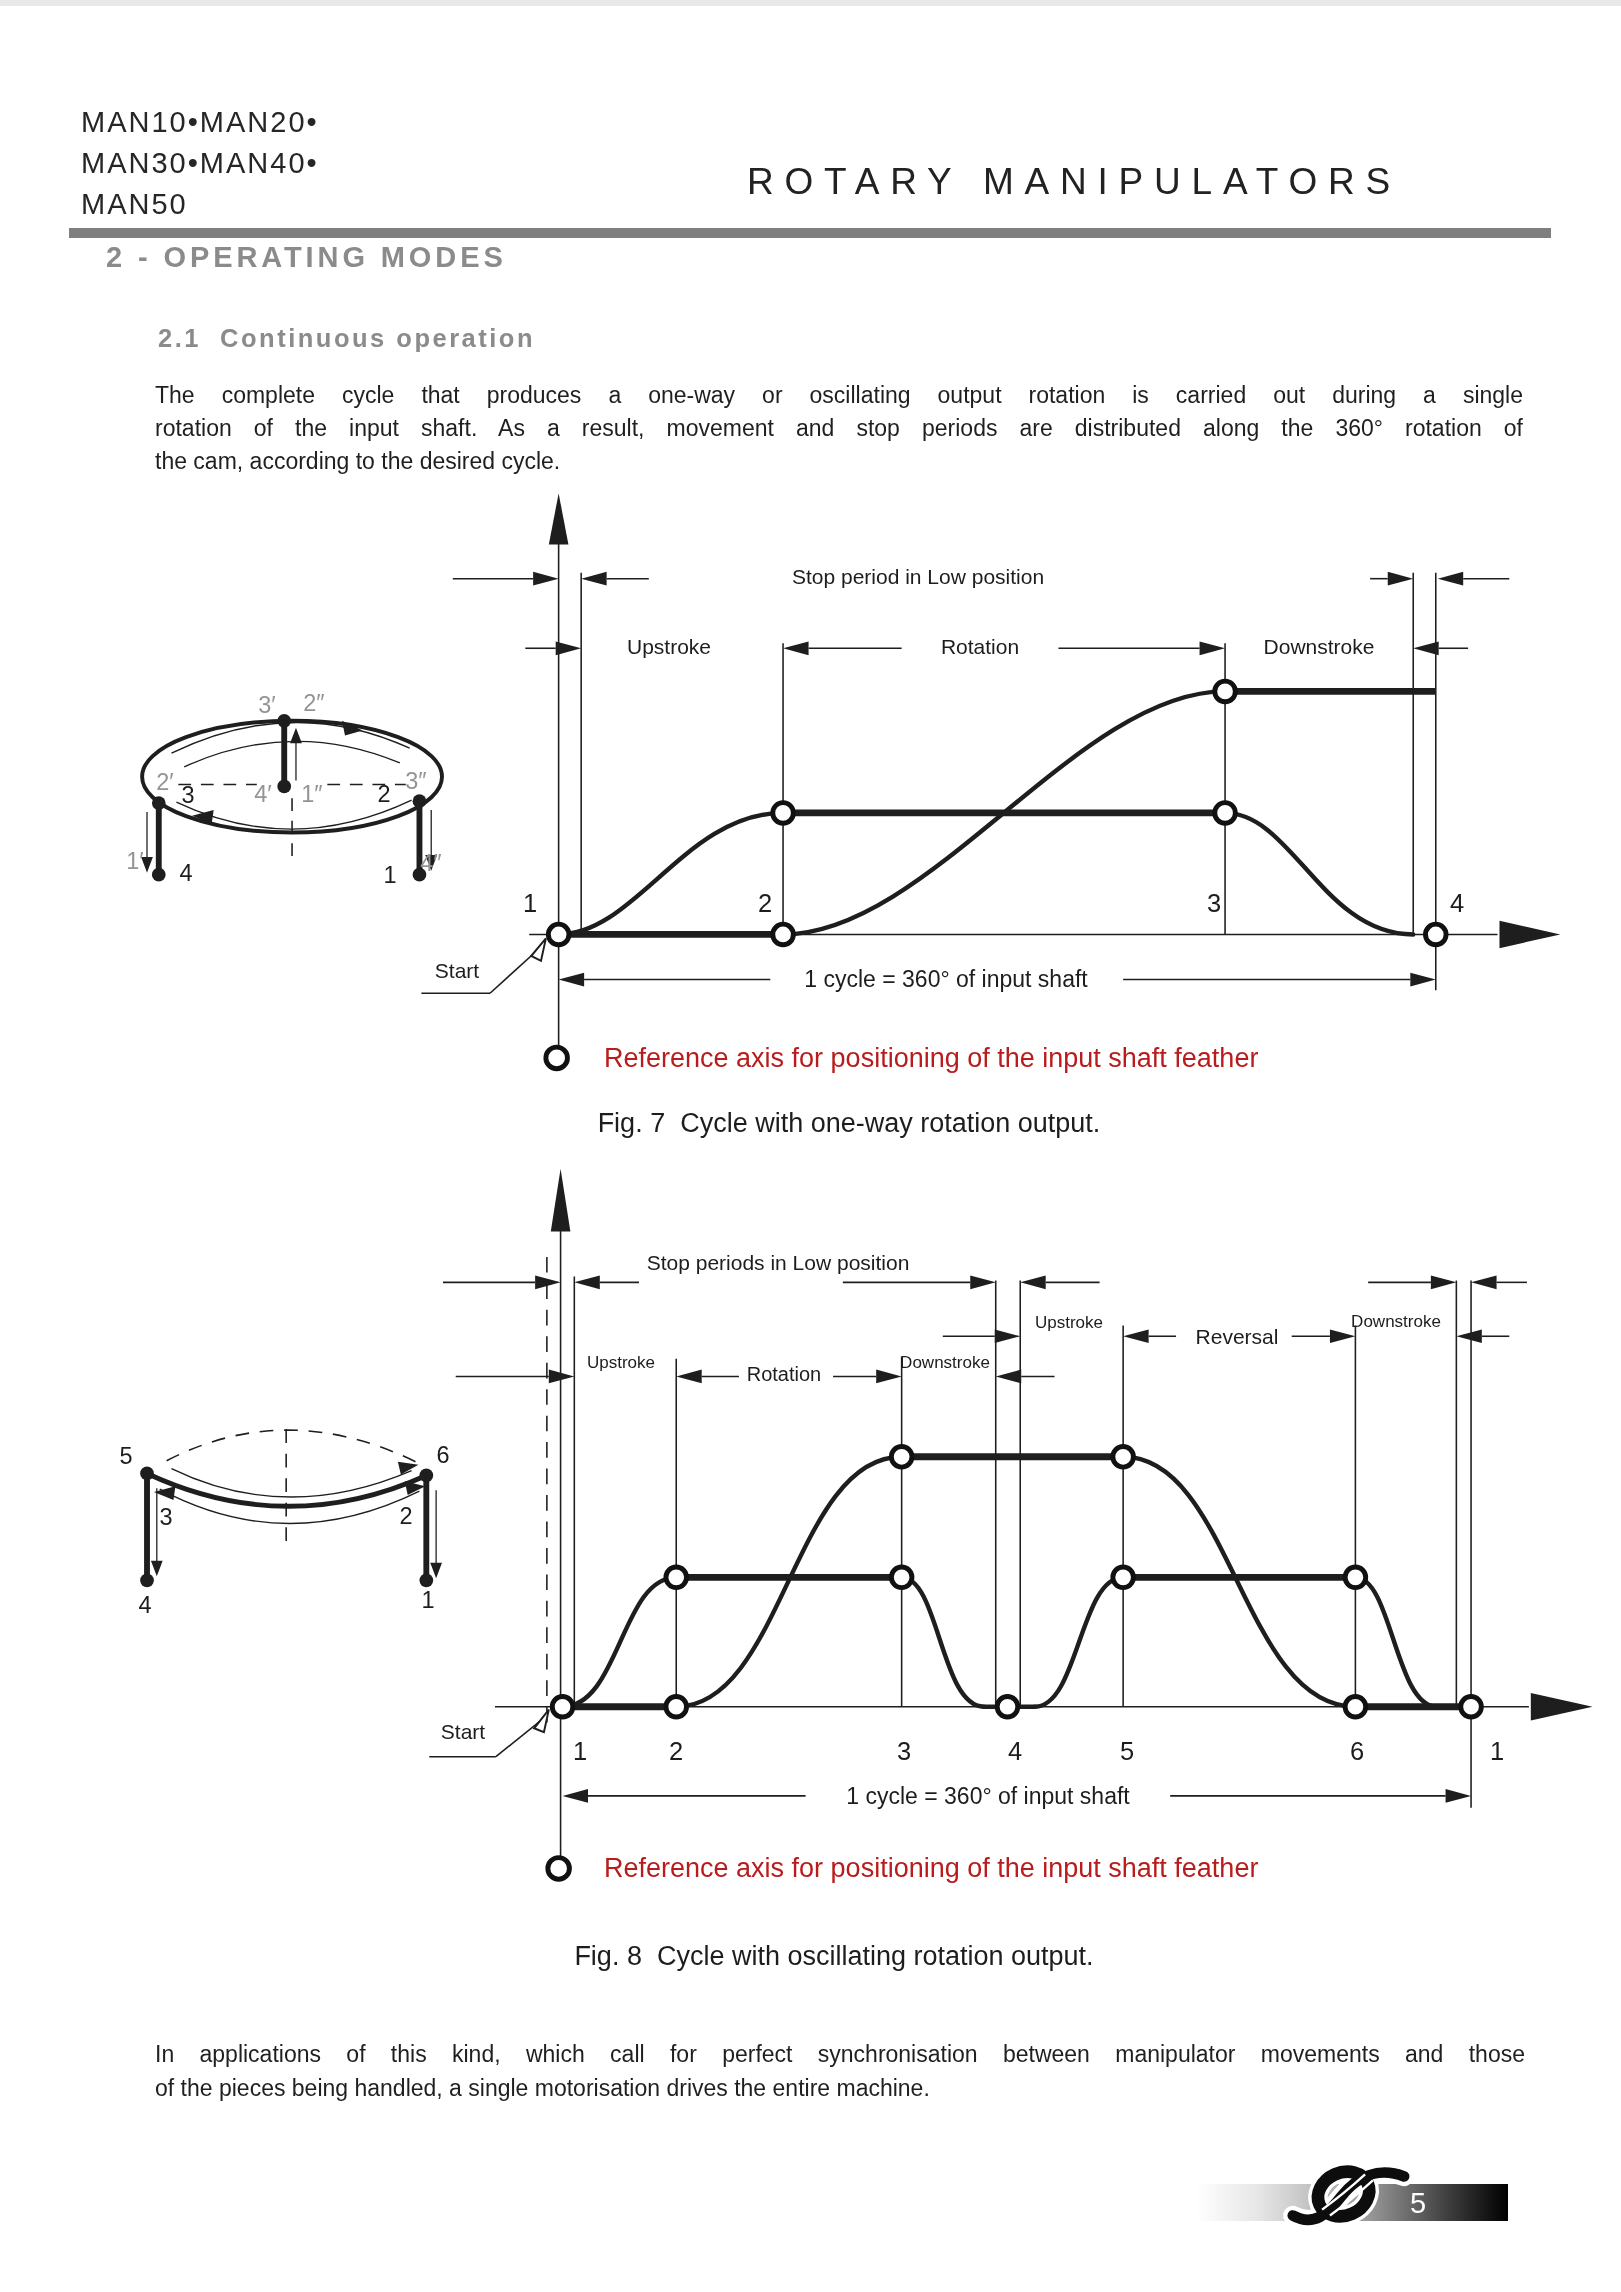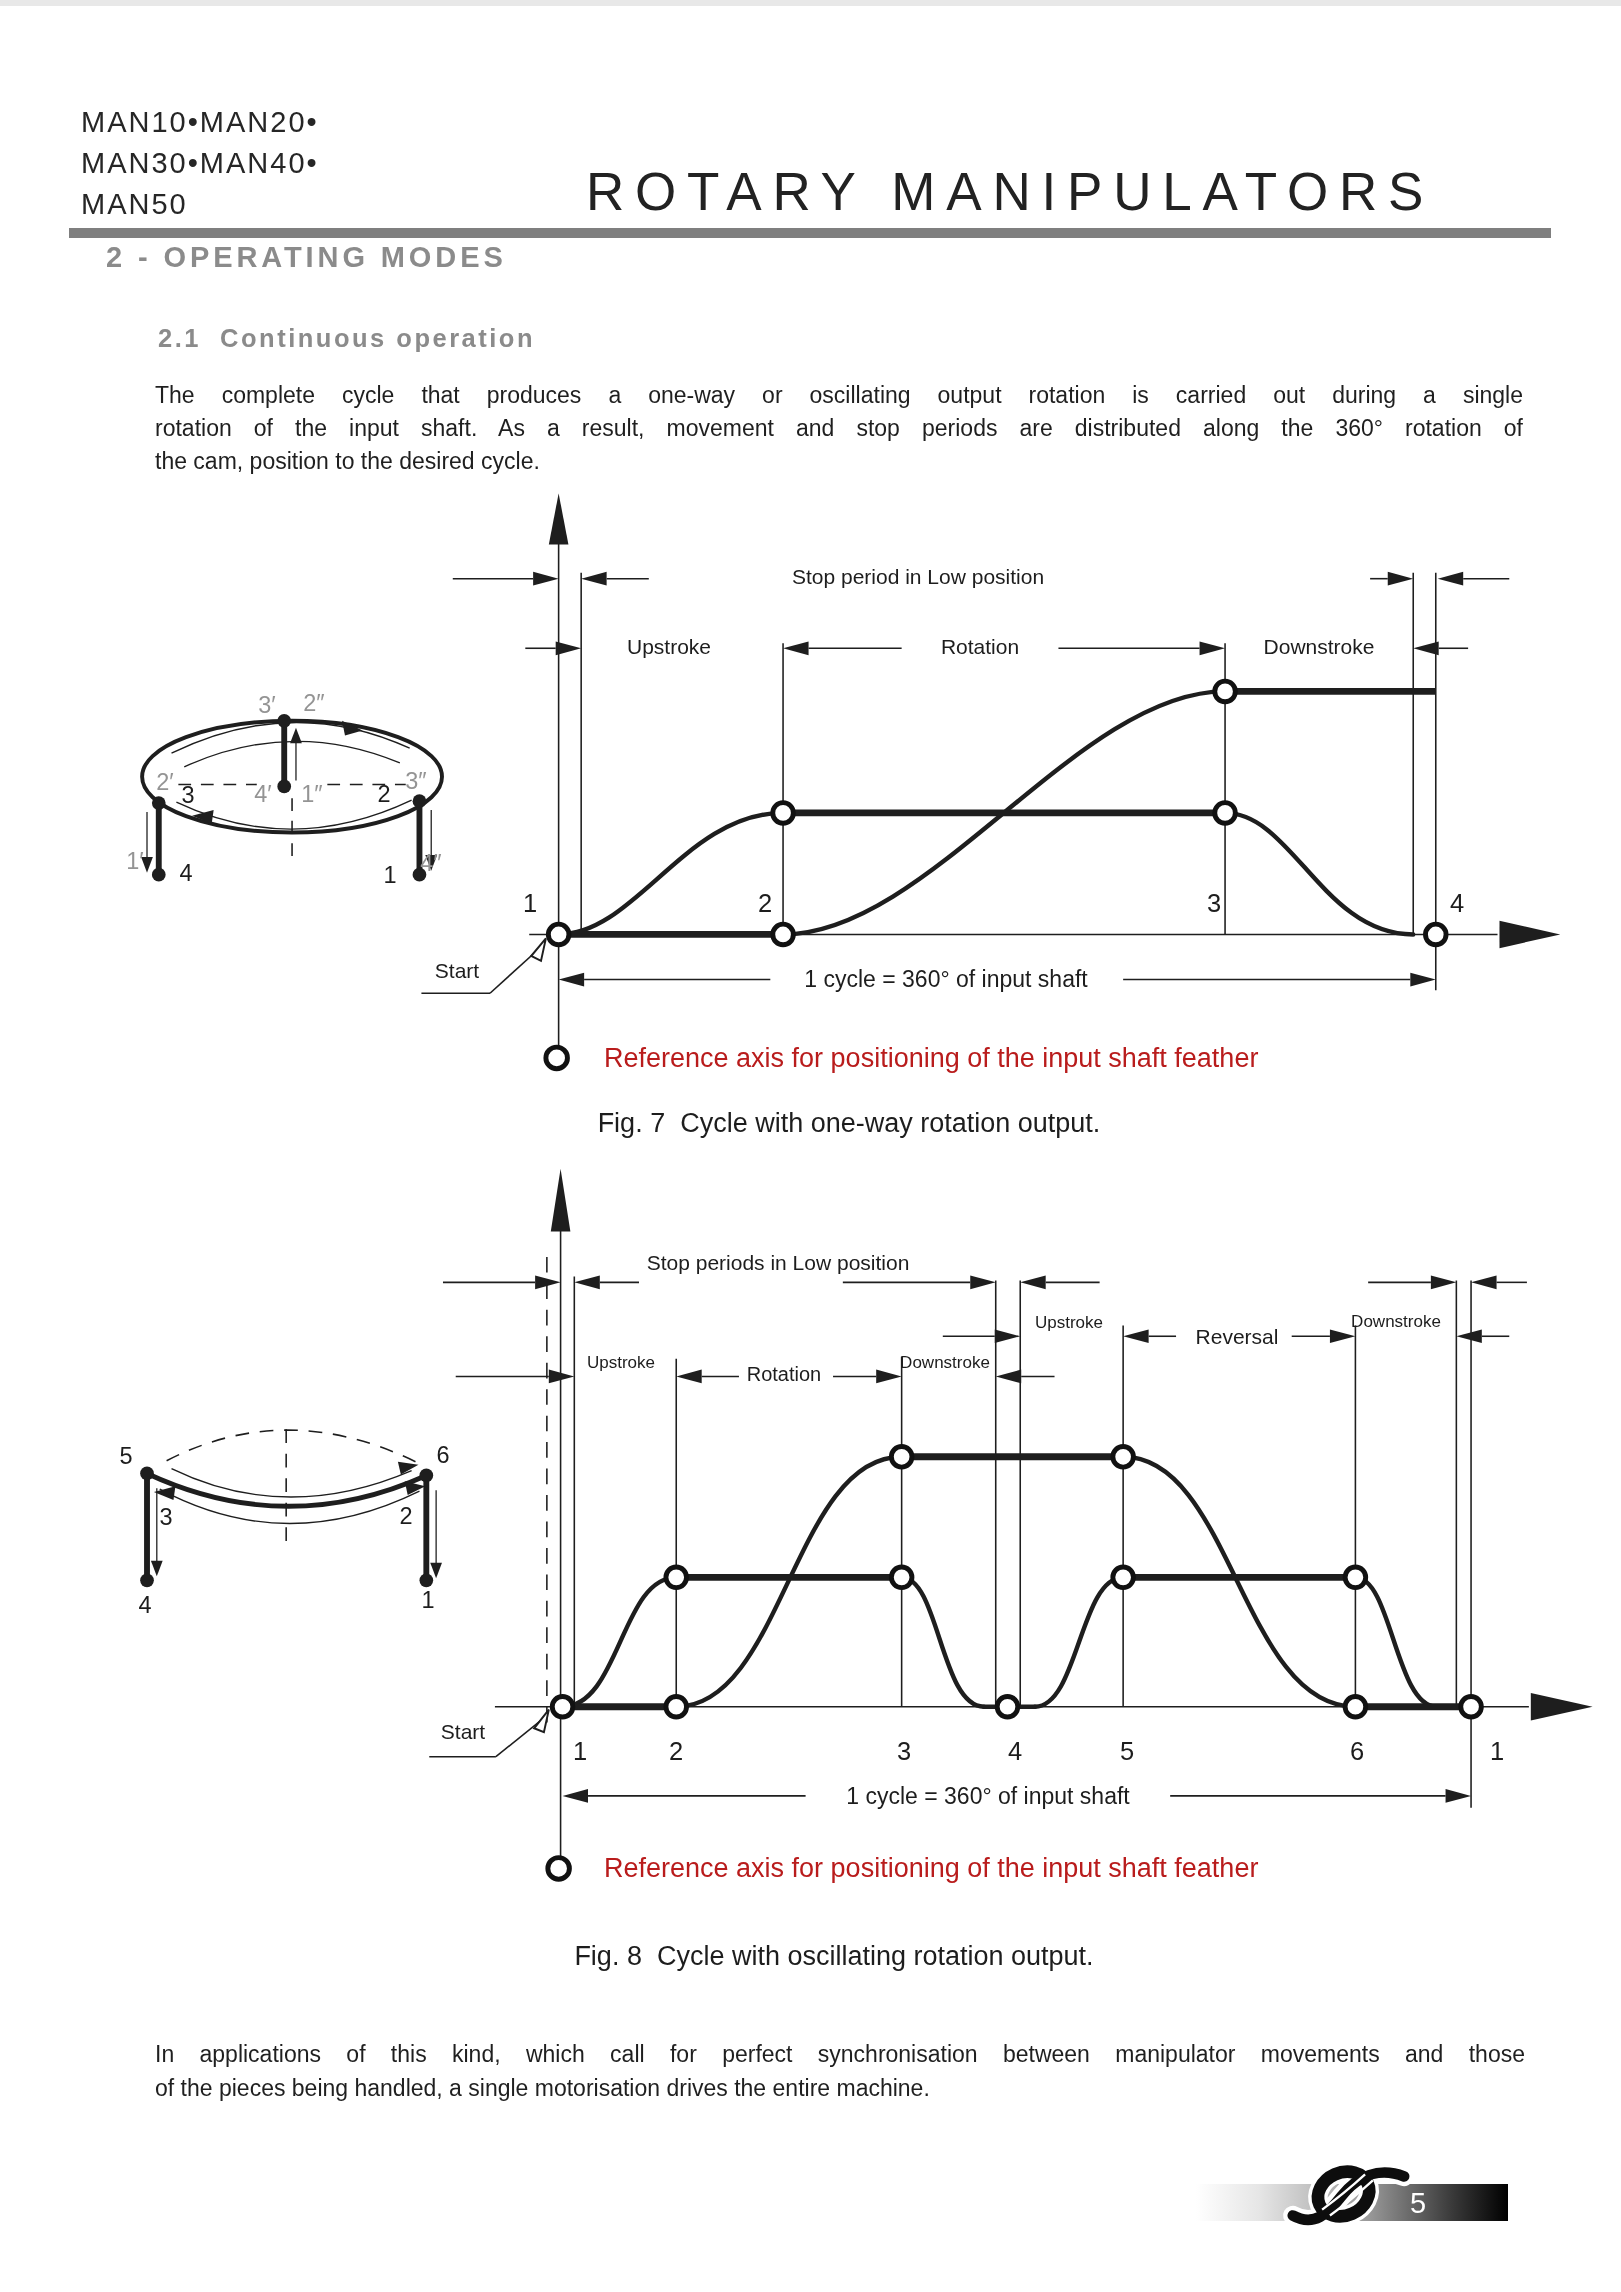--- a/index.html
+++ b/index.html
@@ -13,22 +13,22 @@
   .lbl.small{font-size:17px;}
   .lbl.mid{font-size:20px;}
   .lbl.num{font-size:25.5px;}
   .lbl.pico{font-size:23.5px;}
   .lbl.gray{color:#949494;}
   .leftlbl{position:absolute;white-space:nowrap;font-size:27px;color:#b91c1c;
        transform:translateY(-50%);}
   .pre{white-space:pre;}
   .models{position:absolute;left:81px;top:96px;font-size:29px;letter-spacing:2px;
        color:#262626;line-height:41px;}
-  .title{position:absolute;left:586px;top:155px;width:976px;
-       font-size:53px;letter-spacing:10.8px;color:#222;font-weight:400;}
+  .title{position:absolute;left:586px;top:155px;width:976px;text-align:center;
+       font-size:37px;letter-spacing:10.8px;color:#222;font-weight:400;}
   .grayband{position:absolute;left:69px;top:222px;width:1482px;height:9.8px;background:#7f7f7f;}
   .h1{position:absolute;left:106px;top:235px;font-size:29px;font-weight:bold;
       letter-spacing:3.9px;color:#8b8b8b;}
   .h2{position:absolute;left:158px;top:318px;font-size:25.5px;font-weight:bold;
       letter-spacing:2.5px;color:#8b8b8b;}
   .para{position:absolute;font-size:23px;color:#1f1f1f;}
   .para .ln{display:block;}
   .para .just{text-align:justify;text-align-last:justify;}
   .caption{position:absolute;transform:translate(-50%,-50%);font-size:27px;color:#1d1d1d;}
   .footerbar{position:absolute;left:1196px;top:2178px;width:312px;height:37px;
@@ -281,21 +281,21 @@
     <div>MAN50</div>
   </div>
   <div class="title">ROTARY MANIPULATORS</div>
   <div class="grayband"></div>
   <div class="h1">2 - OPERATING MODES</div>
   <div class="h2 pre">2.1  Continuous operation</div>
 
   <div class="para" style="left:155px;top:373px;width:1368px;line-height:33px;">
     <span class="ln just">The complete cycle that produces a one-way or oscillating output rotation is carried out during a single</span>
     <span class="ln just">rotation of the input shaft. As a result, movement and stop periods are distributed along the 360° rotation of</span>
-    <span class="ln">the cam, position to the desired cycle.</span>
+    <span class="ln">the cam, according to the desired cycle.</span>
   </div>
 
   <div class="lbl" style="left:918px;top:570px;">Stop period in Low position</div>
   <div class="lbl" style="left:669px;top:640px;">Upstroke</div>
   <div class="lbl" style="left:980px;top:640px;">Rotation</div>
   <div class="lbl" style="left:1319px;top:640px;">Downstroke</div>
   <div class="lbl num" style="left:530px;top:898px;">1</div>
   <div class="lbl num" style="left:765px;top:898px;">2</div>
   <div class="lbl num" style="left:1214px;top:898px;">3</div>
   <div class="lbl num" style="left:1457px;top:898px;">4</div>

